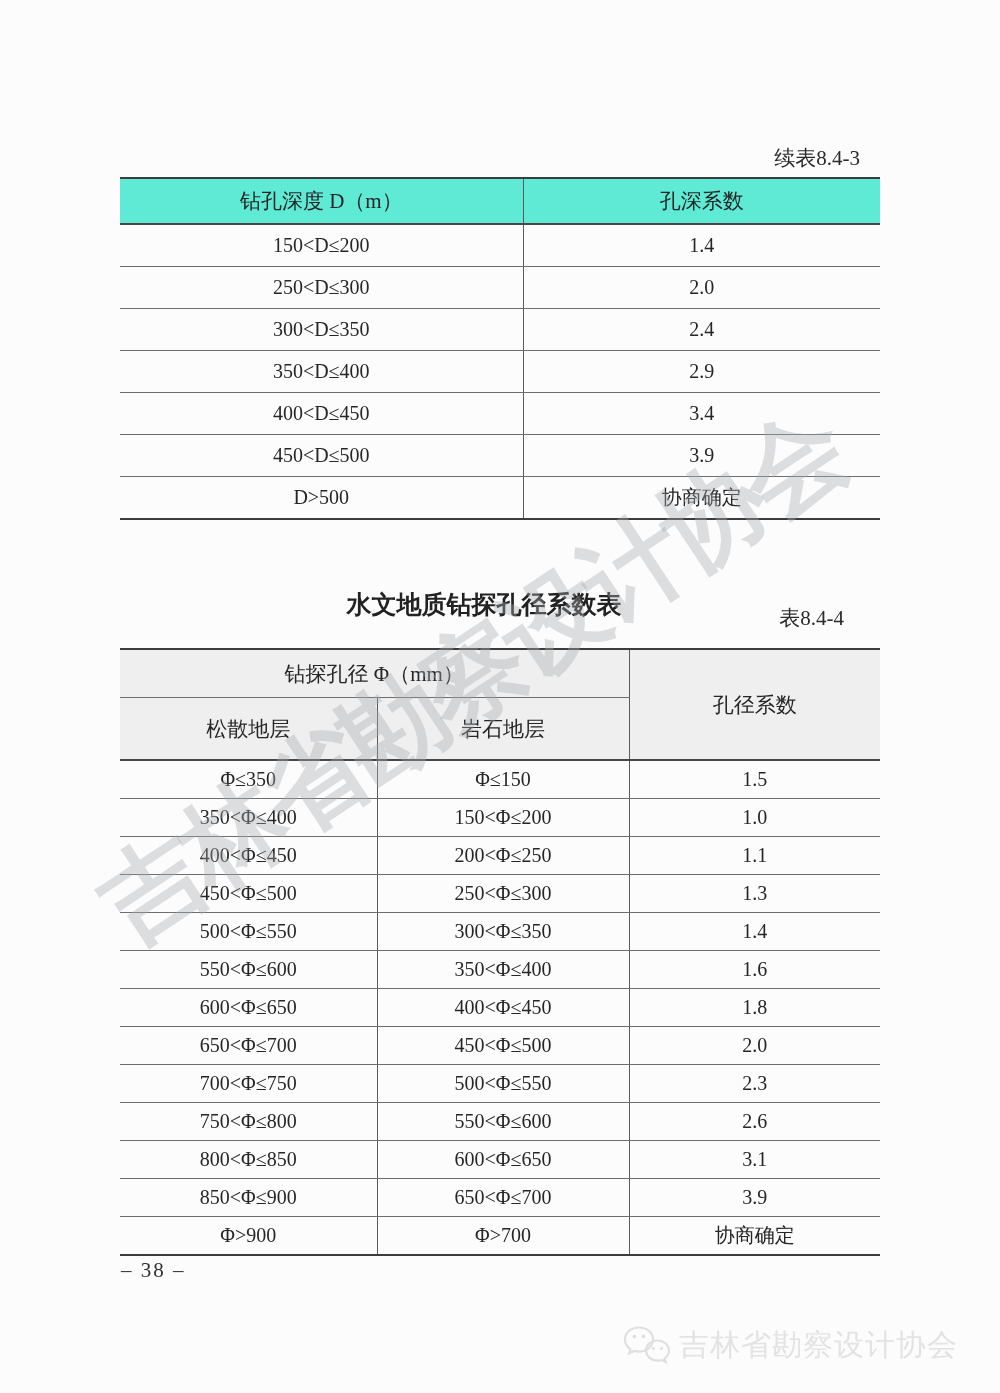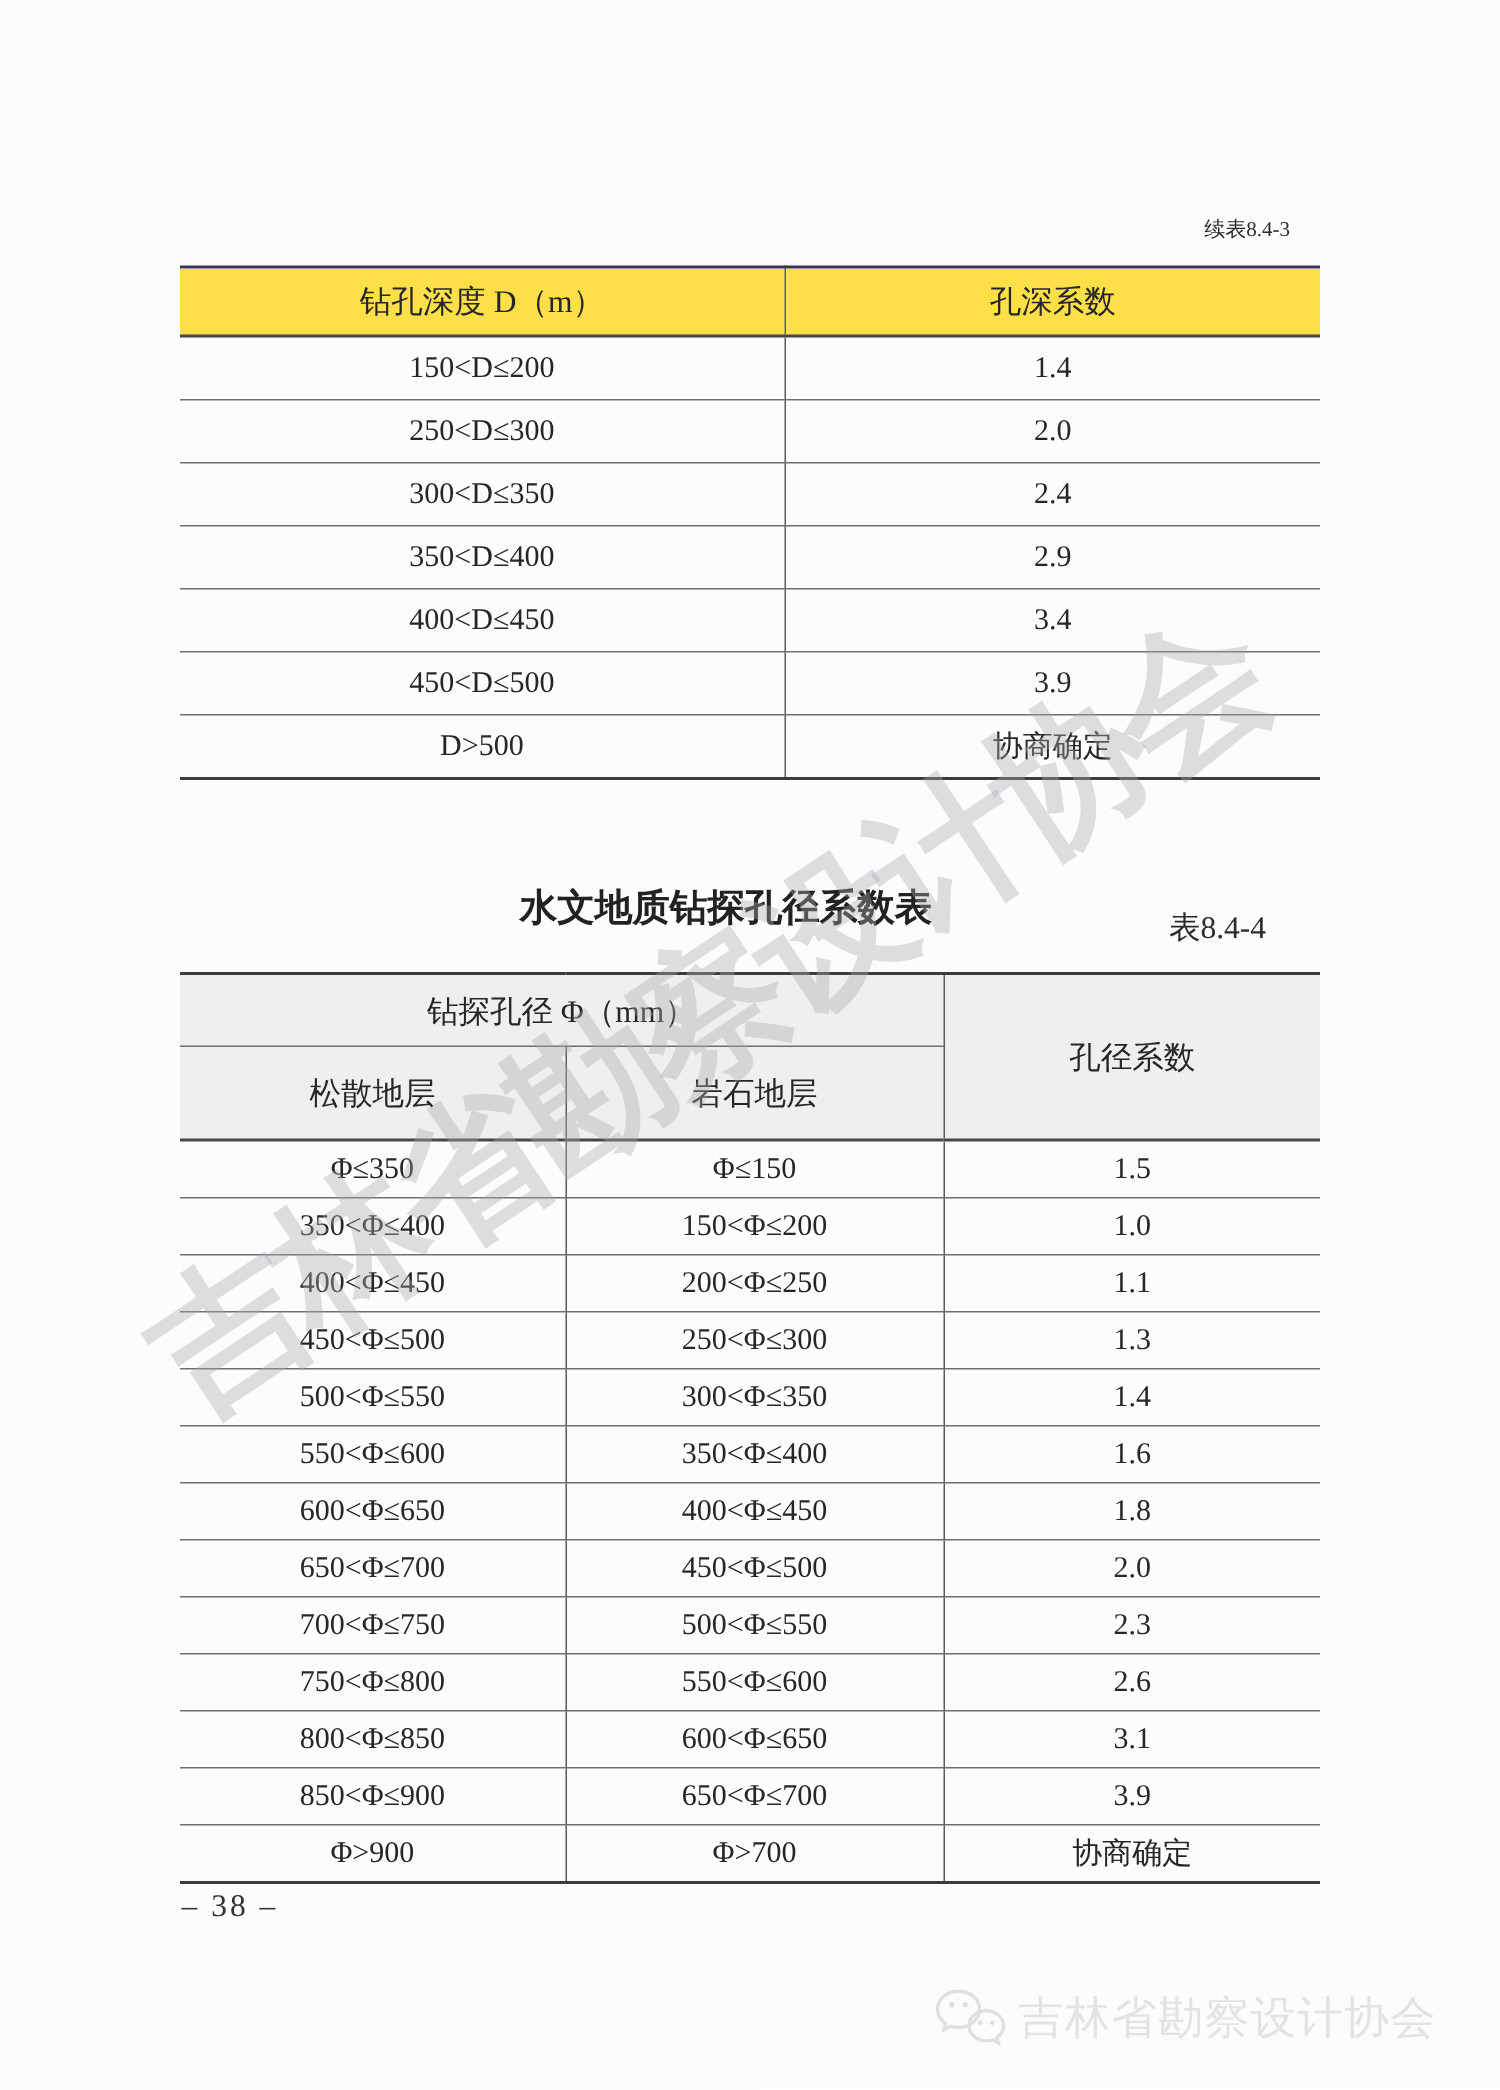--- a/index.html
+++ b/index.html
@@ -16,29 +16,29 @@
   th,td{
     text-align:center;vertical-align:middle;
     font-size:20px;font-weight:normal;color:#262626;
     border-bottom:1px solid #6e6e6e;
     padding:0;overflow:hidden;white-space:nowrap;
   }
   
   .t1-wrap{position:absolute;left:120px;top:177px;}
   #table1{border-top:2.5px solid #3c3c3c;border-bottom:2.5px solid #3c3c3c;}
   #table1 thead th{
-    background:#fde047;height:44px;
+    background:#5eead4;height:44px;
     border-bottom:2px solid #474747;font-size:21px;
   }
   #table1 tbody td{height:41px;}
   #table1 th:first-child,#table1 td:first-child{border-right:1px solid #5a5a5a;}
   #table1 col.c1{width:403px;} #table1 col.c2{width:357px;}
   .t1-label{
     position:absolute;left:120px;top:144px;width:740px;
-    text-align:right;font-size:14px;color:#2b2b2b;
+    text-align:right;font-size:21px;color:#2b2b2b;
   }
   
   .t2-title{
     position:absolute;left:104px;top:588px;width:760px;
     text-align:center;font-family:"Liberation Sans","DejaVu Sans",sans-serif;
     font-weight:700;font-size:25px;color:#222;
   }
   .t2-label{
     position:absolute;left:104px;top:604px;width:740px;
     text-align:right;font-size:21px;color:#2b2b2b;

